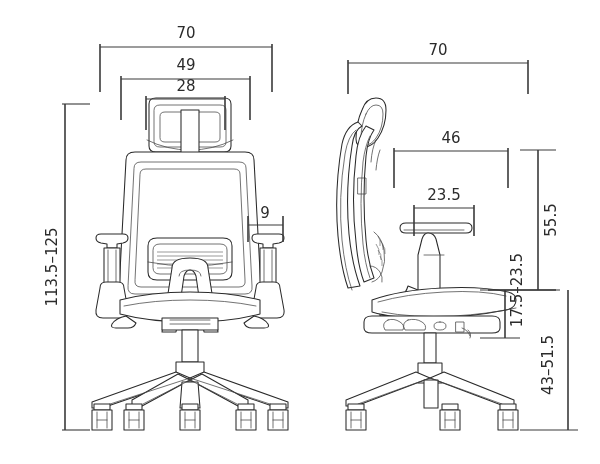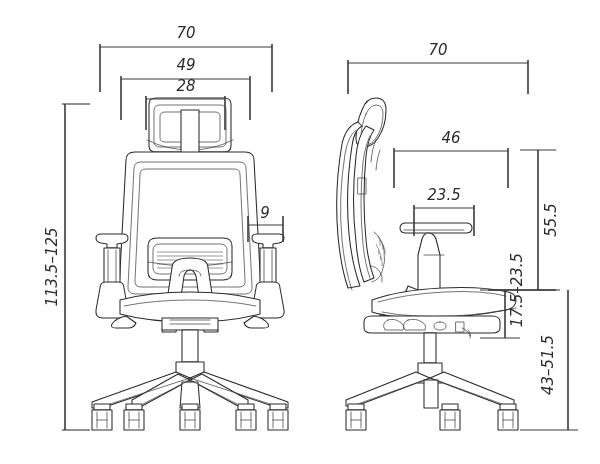--- a/index.html
+++ b/index.html
@@ -7,21 +7,20 @@
     padding: 0;
     background: #ffffff;
   }
   #page {
     position: relative;
     width: 600px;
     height: 464px;
     background: #ffffff;
     overflow: hidden;
     font-family: "DejaVu Sans", "Liberation Sans", sans-serif;
-    font-style: italic;
   }
   #canvas {
     position: absolute;
     left: 0;
     top: 0;
     width: 600px;
     height: 464px;
   }
   .dim-text {
     font-family: "DejaVu Sans", "Liberation Sans", sans-serif;

